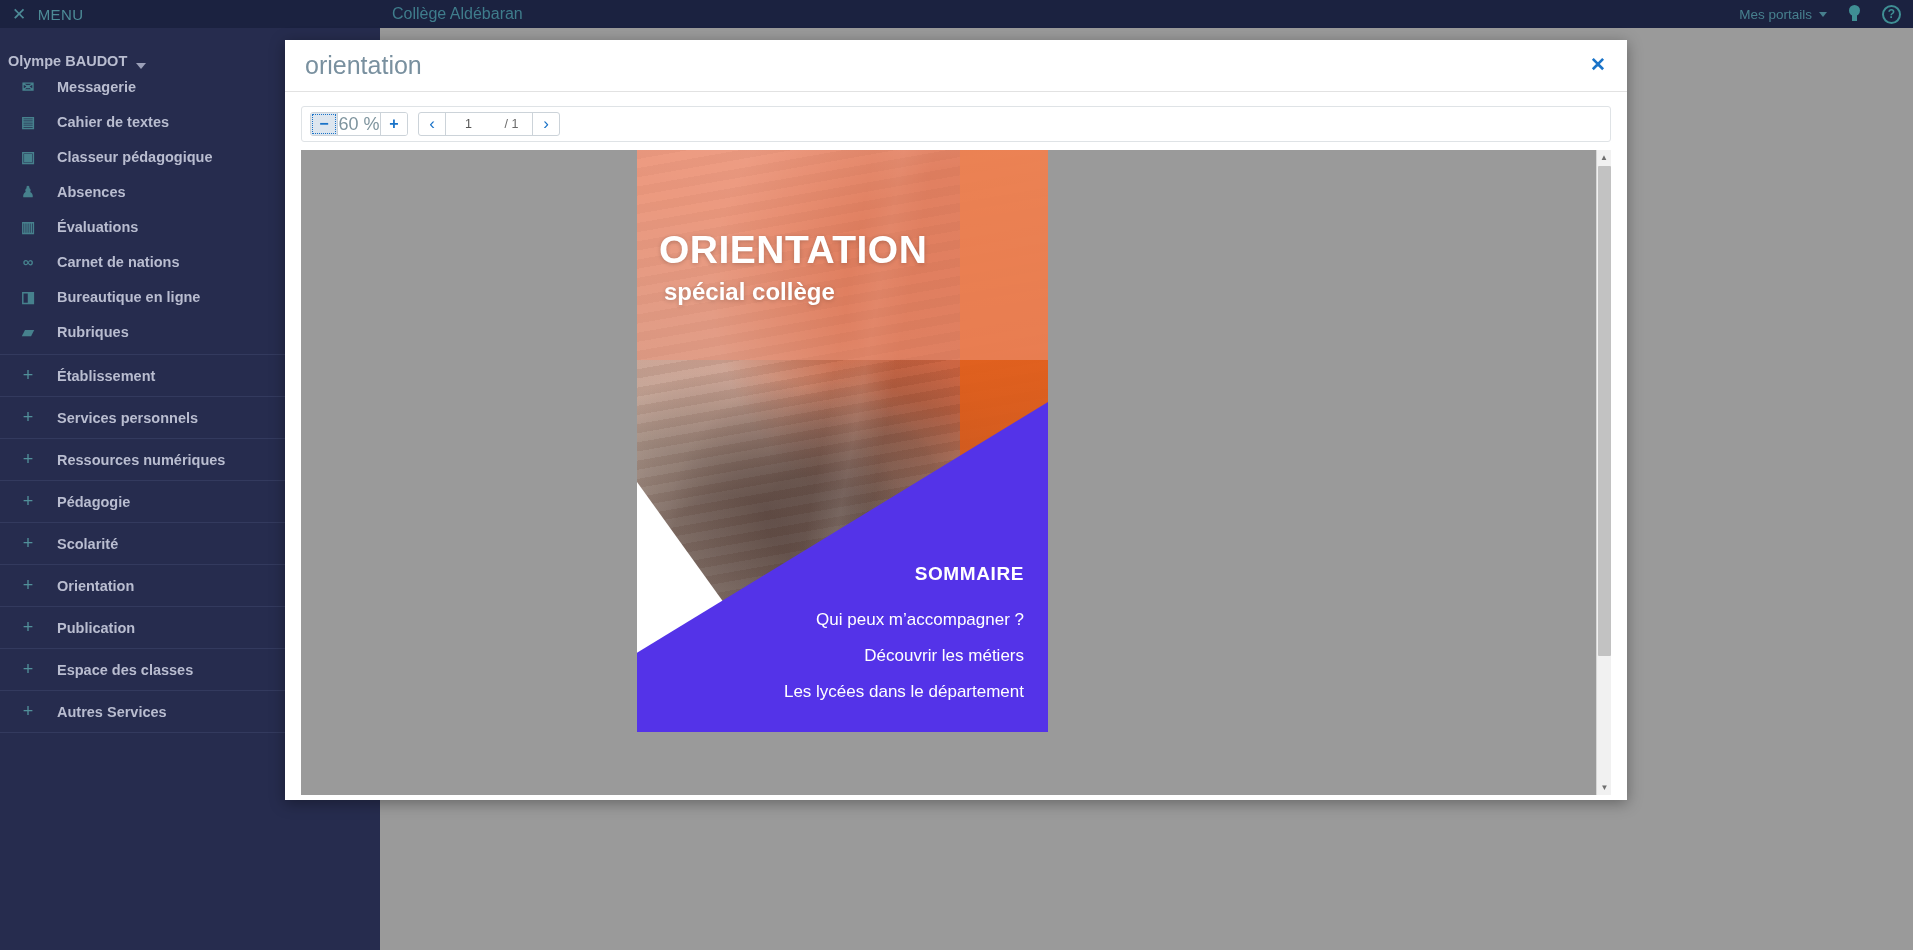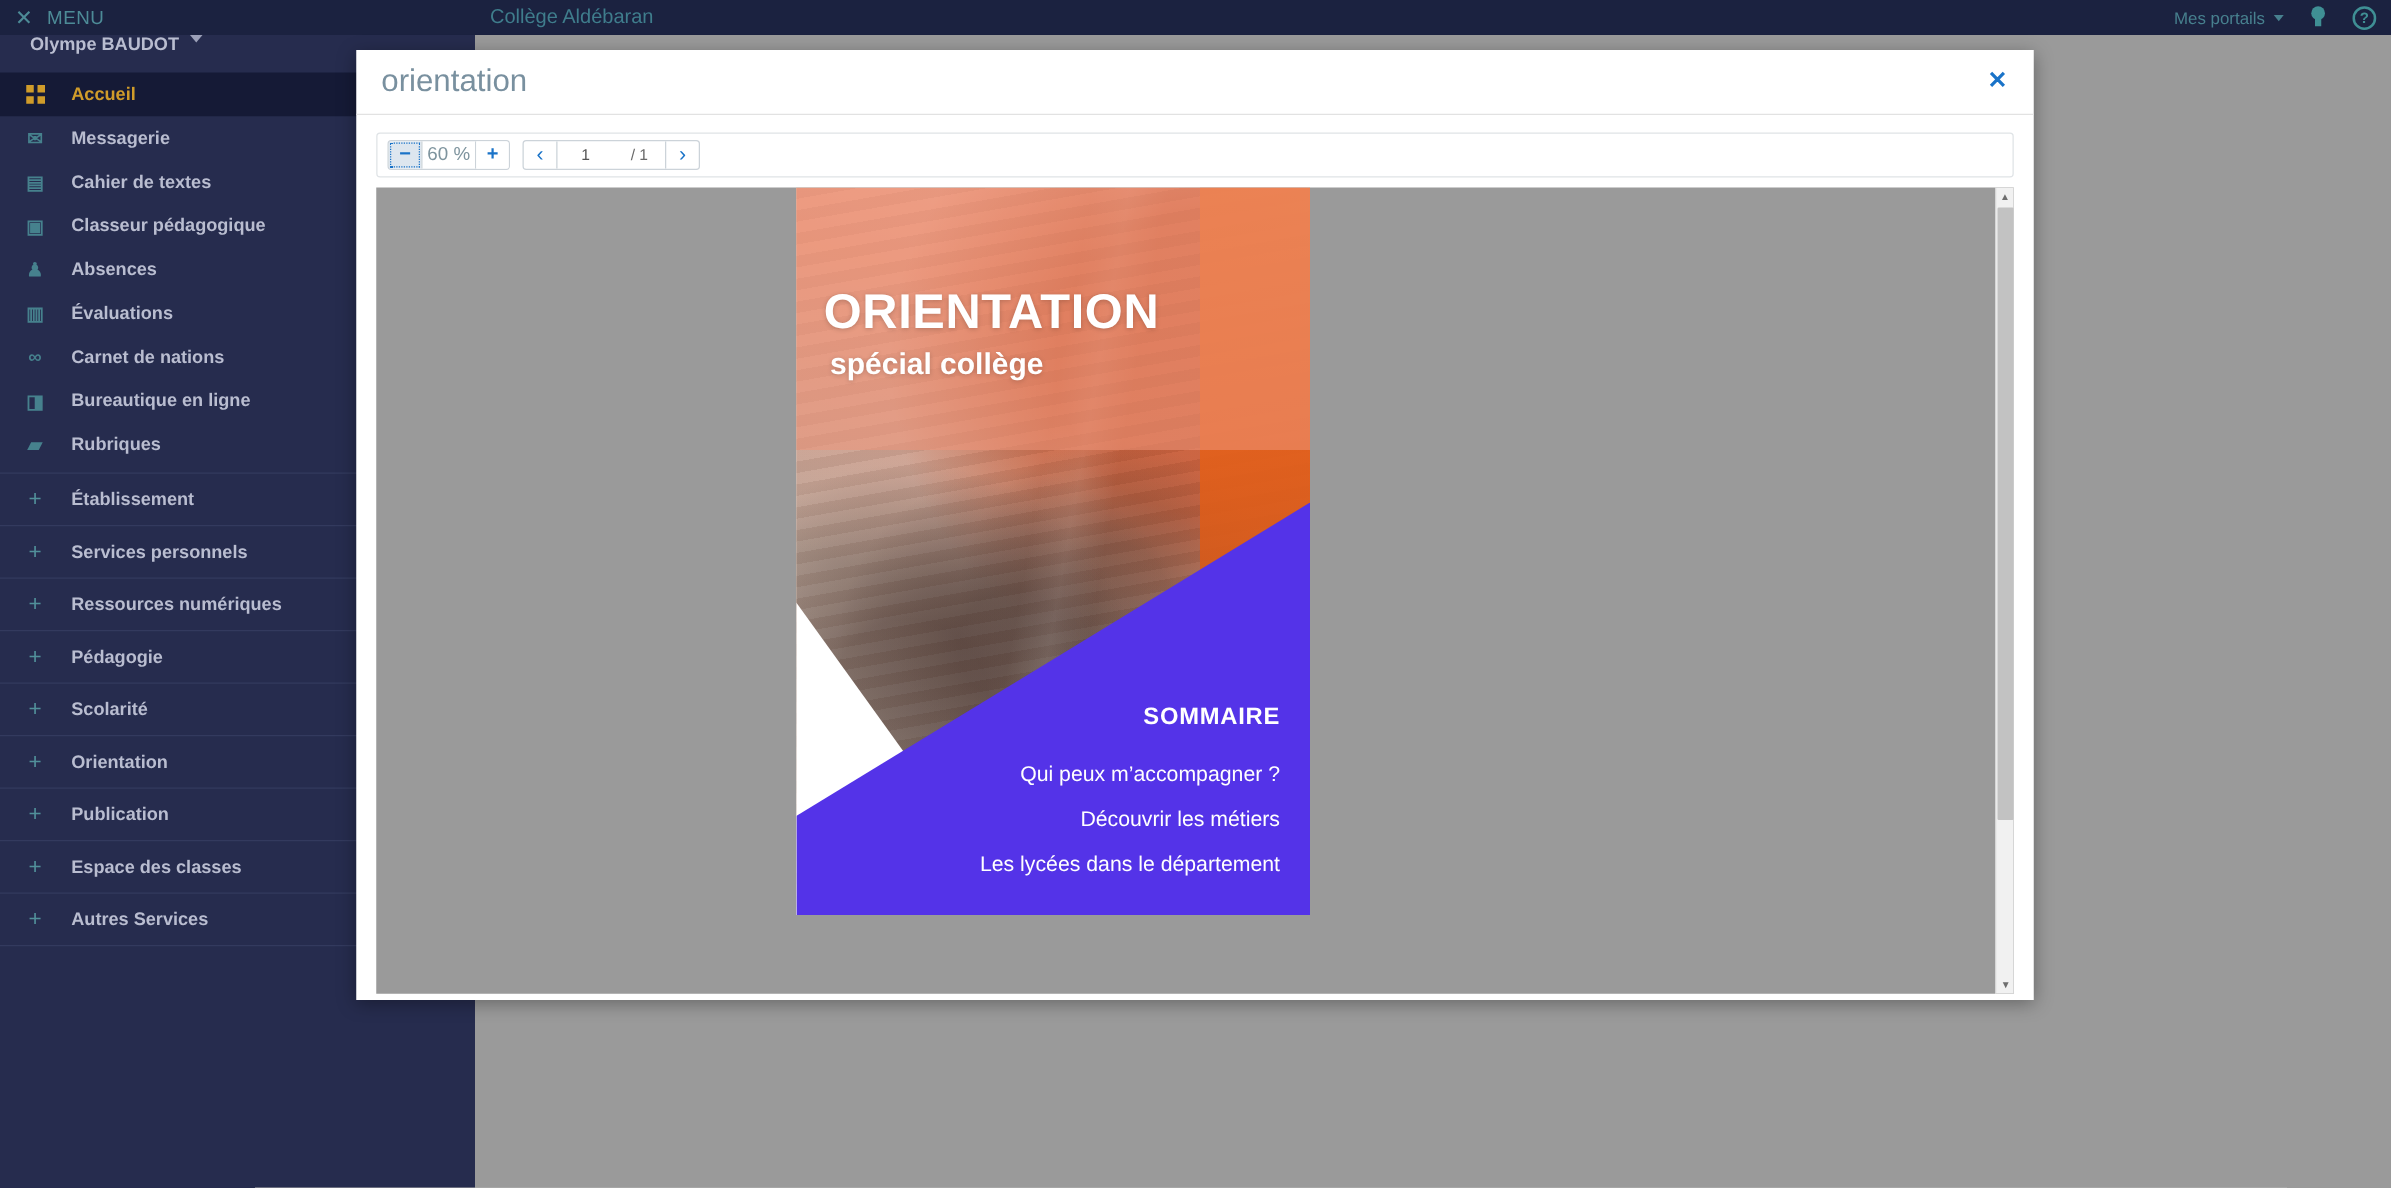--- a/index.html
+++ b/index.html
@@ -60,22 +60,22 @@
 
   
   #sidebar {
     position: absolute; top: 28px; left: 0;
     width: 380px; height: 922px;
     background: #262c4e;
     z-index: 4;
     overflow: hidden;
   }
   #user-row {
-    height: 30px; display: flex; align-items: flex-start;
-    padding-left: 24px; gap: 9px;
+    height: 41px; display: flex; align-items: flex-end;
+    padding-left: 8px; gap: 9px;
   }
   #user-name { color: #b9bdd0; font-size: 14.5px; font-weight: bold; }
   .caret-user {
     width: 0; height: 0;
     border-left: 5px solid transparent;
     border-right: 5px solid transparent;
     border-top: 6px solid #9ba0b8;
   }
   .nav-item {
     height: 35px; display: flex; align-items: center;
@@ -152,21 +152,21 @@
   .tb-group { display: flex; align-items: center; border: 1px solid #ccd3d9; border-radius: 3px; height: 24px; overflow: hidden; background: #fff; }
   .tb-btn {
     width: 26px; height: 22px;
     display: flex; align-items: center; justify-content: center;
     color: #1a73c8; font-size: 16px; font-weight: bold;
     background: #fff;
   }
   .tb-btn.focused { background: #dde6ef; outline: 1px dotted #1a73c8; outline-offset: -2px; }
   .tb-zoomval {
     min-width: 44px; text-align: center;
-    color: #7e949e; font-size: 15px;
+    color: #7e949e; font-size: 18px;
     border-left: 1px solid #ccd3d9; border-right: 1px solid #ccd3d9;
     height: 22px; line-height: 22px;
   }
   .tb-chev { width: 26px; height: 22px; display:flex; align-items:center; justify-content:center; color:#1a73c8; font-size:17px; }
   .tb-pagein {
     width: 46px; height: 22px; text-align: center;
     border: none; border-left: 1px solid #ccd3d9;
     color: #555; font-size: 12.5px; line-height: 22px;
     font-family: "Liberation Sans", sans-serif;
   }
@@ -291,31 +291,20 @@
     <div class="help-circle">?</div>
   </div>
 </div>
 
 <div id="sidebar">
   <div id="user-row">
     <span id="user-name">Olympe BAUDOT</span>
     <span class="caret-user"></span>
   </div>
   <div id="nav-list">
-      <div class="nav-item active">
-        <span class="nav-ic">
-          <span class="grid-ic">
-            <span></span>
-            <span></span>
-            <span></span>
-            <span></span>
-          </span>
-        </span>
-        <span>Accueil</span>
-      </div>
       <div class="nav-item">
         <span class="nav-ic">✉</span>
         <span>Messagerie</span>
       </div>
       <div class="nav-item">
         <span class="nav-ic">▤</span>
         <span>Cahier de textes</span>
       </div>
       <div class="nav-item">
         <span class="nav-ic">▣</span>

